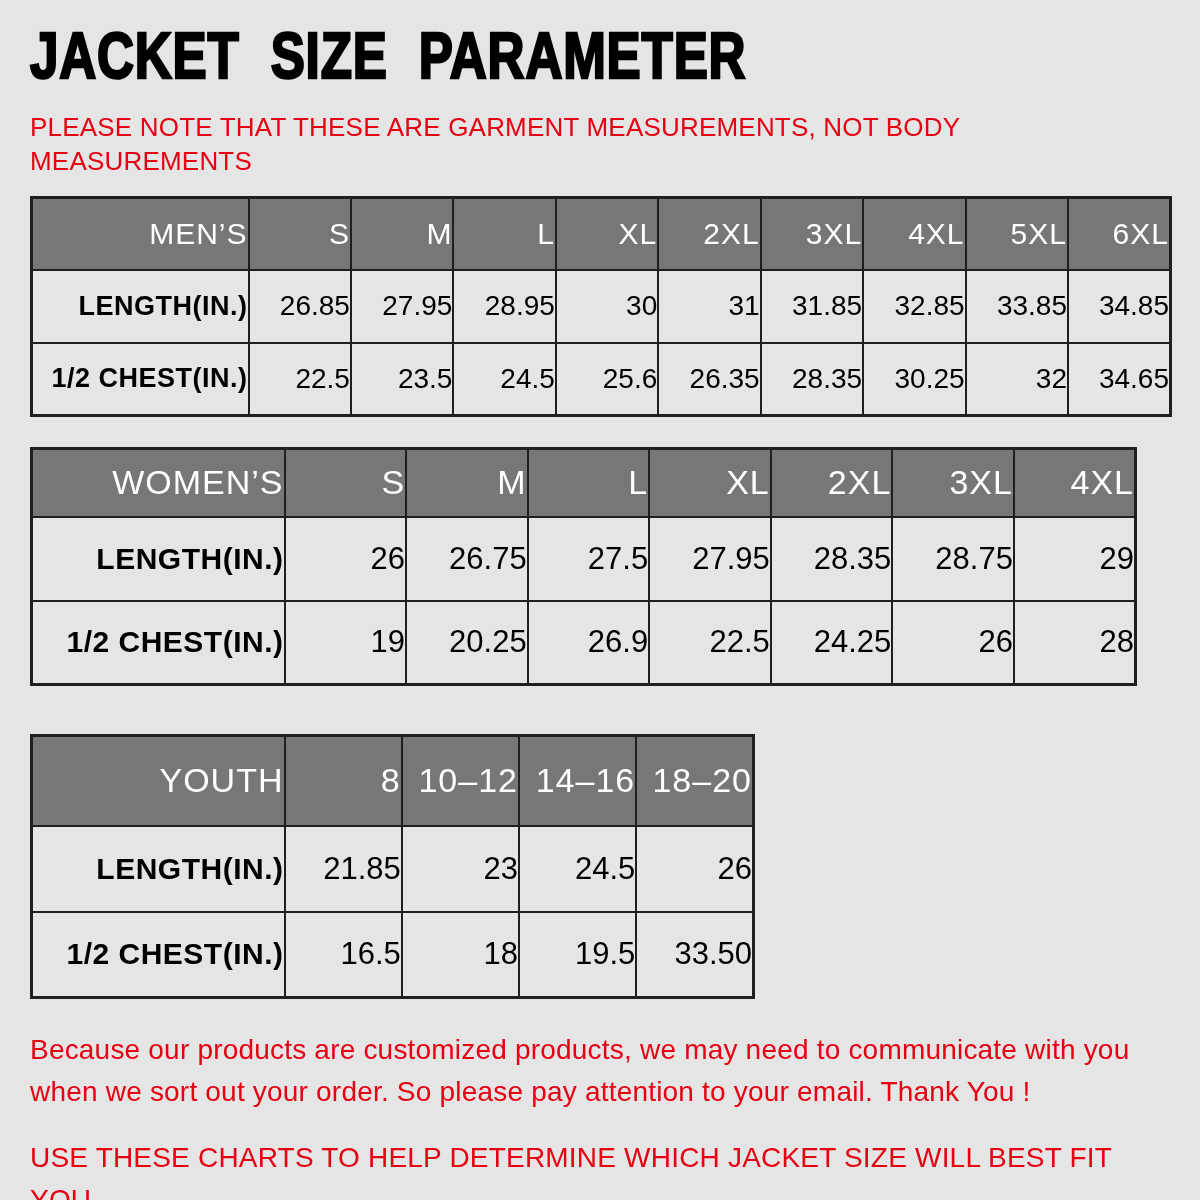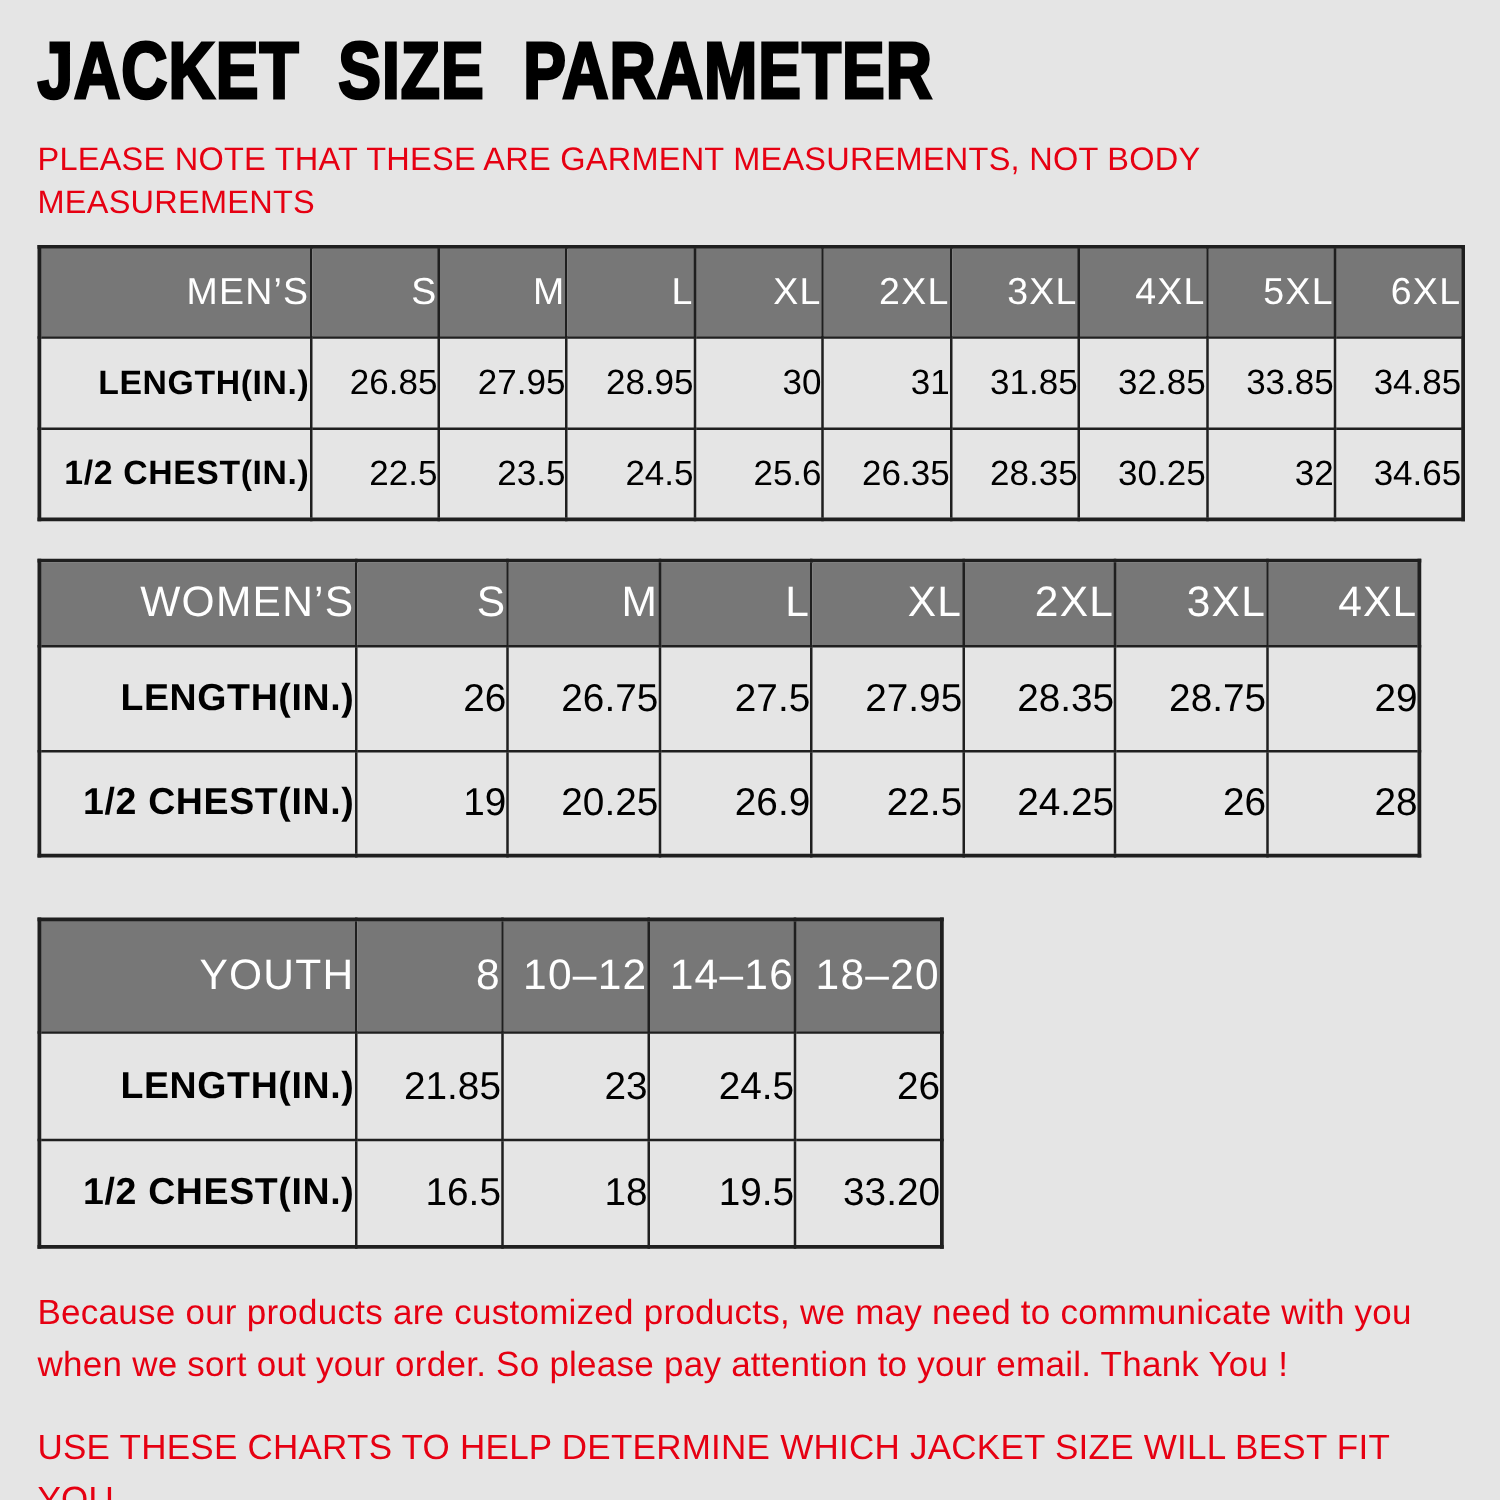--- a/index.html
+++ b/index.html
@@ -228,21 +228,21 @@
           <td>21.85</td>
           <td>23</td>
           <td>24.5</td>
           <td>26</td>
         </tr>
         <tr>
           <td>1/2 CHEST(IN.)</td>
           <td>16.5</td>
           <td>18</td>
           <td>19.5</td>
-          <td>33.20</td>
+          <td>33.50</td>
         </tr>
       </tbody>
     </table>
 
   <p class="footer-note">Because our products are customized products, we may need to communicate with you when we sort out your order. So please pay attention to your email. Thank You !</p>
 
   <p class="footer-note second">USE THESE CHARTS TO HELP DETERMINE WHICH JACKET SIZE WILL BEST FIT YOU.</p>
 
 </div>
 

